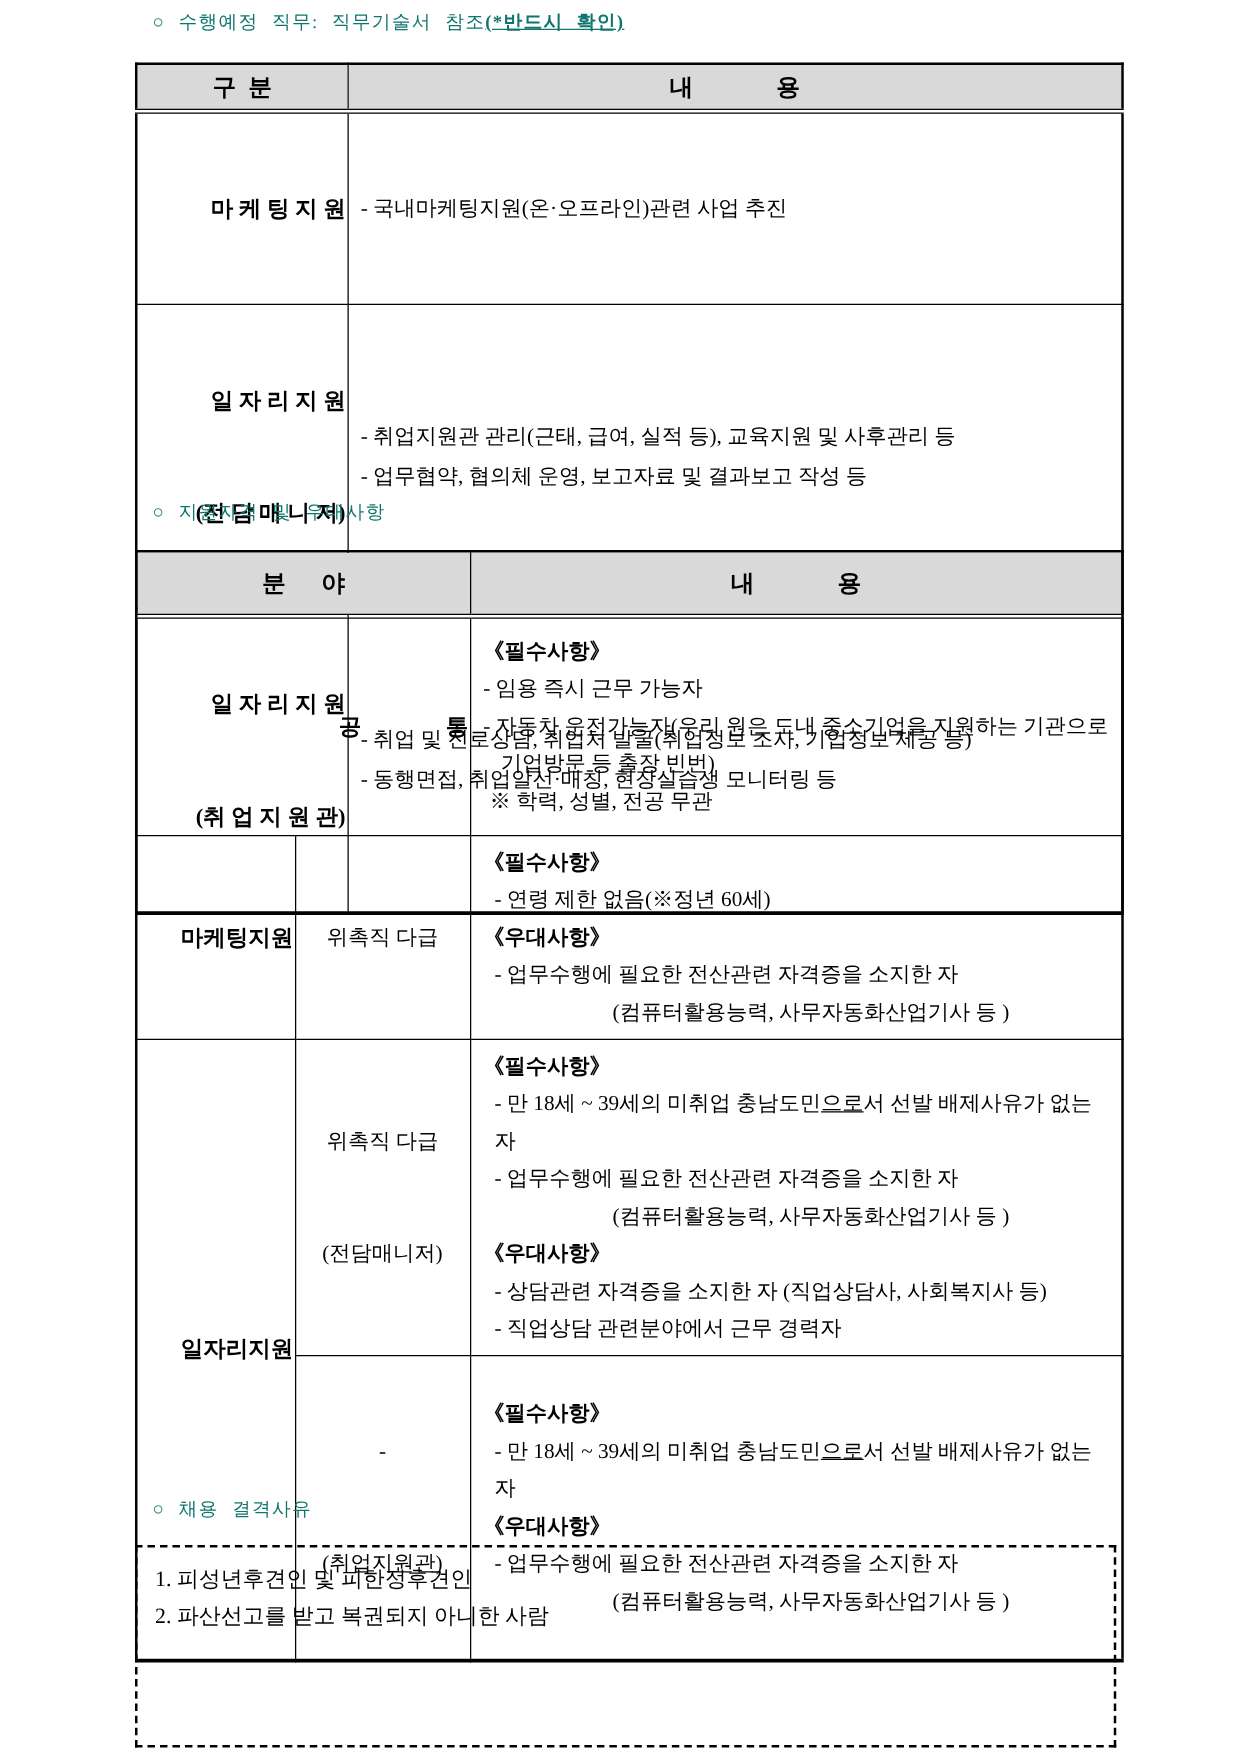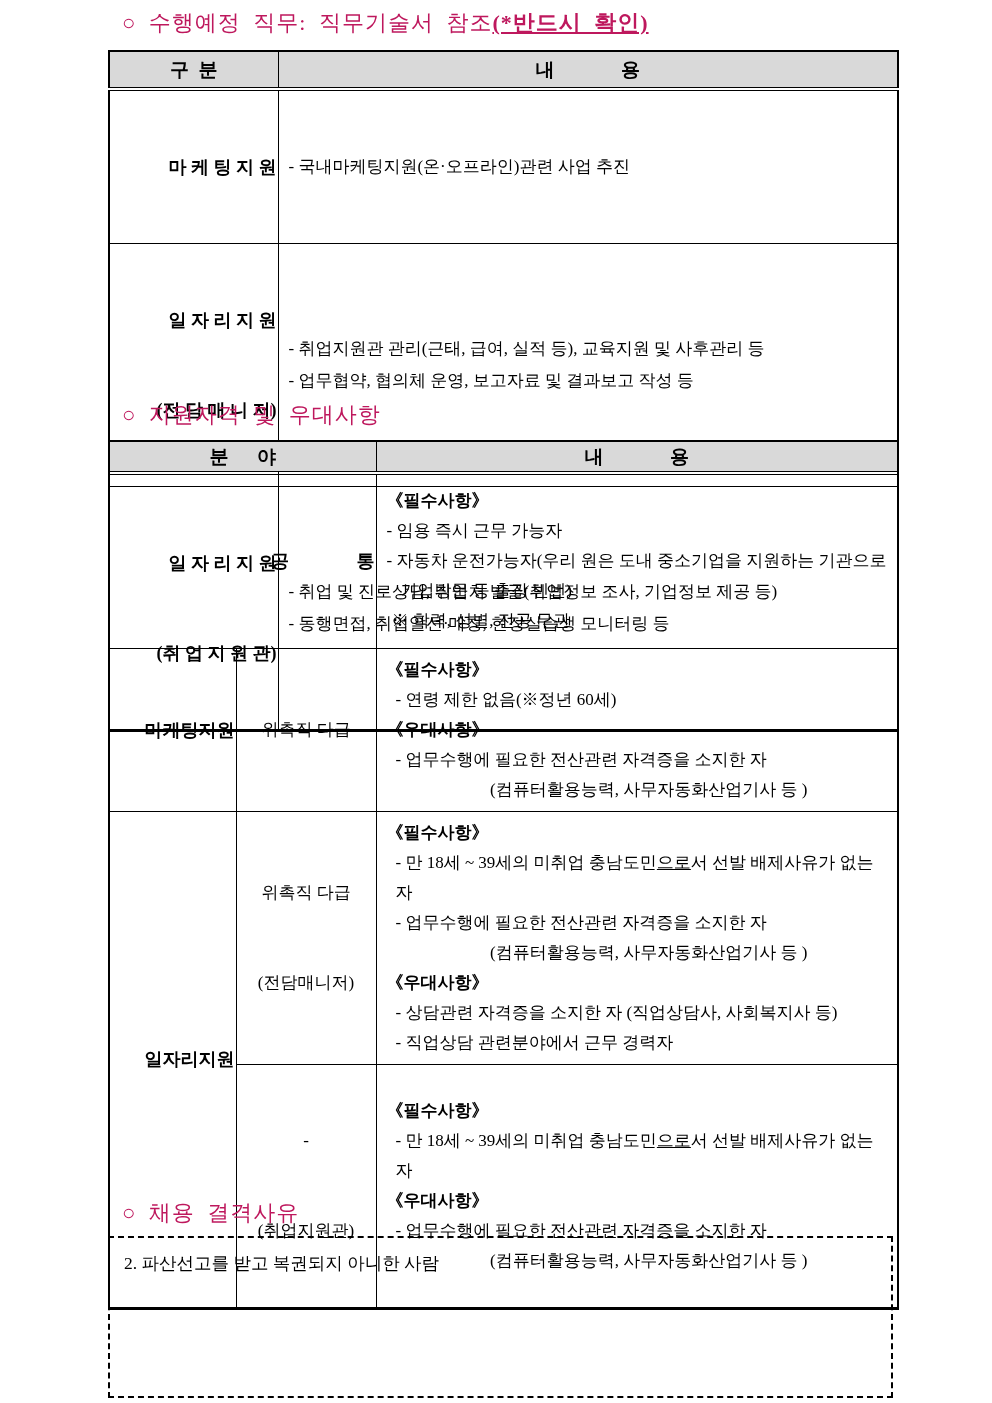--- a/index.html
+++ b/index.html
@@ -1,22 +1,22 @@
 <!DOCTYPE html>
 <html><head>
 <meta charset="utf-8">
 <style>
   html,body{margin:0;padding:0;background:#ffffff;}
   .page{
     position:relative;width:992px;height:1403px;background:#ffffff;overflow:hidden;
     font-family:"Liberation Serif","DejaVu Serif",serif;color:#000;
   }
   .sec-title{
-    position:absolute;left:122px;font-size:22px;letter-spacing:1px;word-spacing:6px;
-    white-space:pre;color:#be185d;
+    position:absolute;left:122px;font-size:15px;letter-spacing:1px;word-spacing:6px;
+    white-space:pre;color:#0f766e;
   }
   .sec-title .em{font-weight:bold;text-decoration:underline;}
   table.doc{
     position:absolute;border-collapse:collapse;table-layout:fixed;
     border:2px solid #000;border-bottom-width:3px;
   }
   table.doc th,table.doc td{border:1px solid #000;overflow:hidden;}
   table.doc thead th{
     background:#d9d9d9;font-weight:bold;font-size:19px;text-align:center;
     vertical-align:middle;white-space:pre;border-bottom:4px double #000;
@@ -98,21 +98,21 @@
 
   <div class="sec-title" style="top:400px;"><span>○ 지원자격 및 우대사항</span></div>
 
   <table class="doc t2" style="left:108px;top:440px;width:789px;">
     <colgroup>
         <col style="width:127px;">
         <col style="width:140px;">
         <col style="width:522px;">
       </colgroup>
     <thead>
-      <tr style="height:32px;">
+      <tr style="height:52px;">
         <th colspan="2">분      야</th>
         <th>내              용</th>
       </tr>
     </thead>
     <tbody>
       <tr style="height:175px;">
         <td class="lab" colspan="2">공               통</td>
         <td class="content">
           <div class="line h">《필수사항》</div>
           <div class="line b0">- 임용 즉시 근무 가능자</div>
@@ -159,16 +159,17 @@
           <div class="line b1">- 업무수행에 필요한 전산관련 자격증을 소지한 자</div>
           <div class="line cont">(컴퓨터활용능력, 사무자동화산업기사 등 )</div>
         </td>
       </tr>
     </tbody>
   </table>
 
   <div class="sec-title" style="top:1198px;"><span>○ 채용 결격사유</span></div>
 
   <div class="dash-box">
+    <div class="item">1. 피성년후견인 및 피한정후견인</div>
     <div class="item">2. 파산선고를 받고 복권되지 아니한 사람</div>
   </div>
 
 </div>
 
 </body></html>

